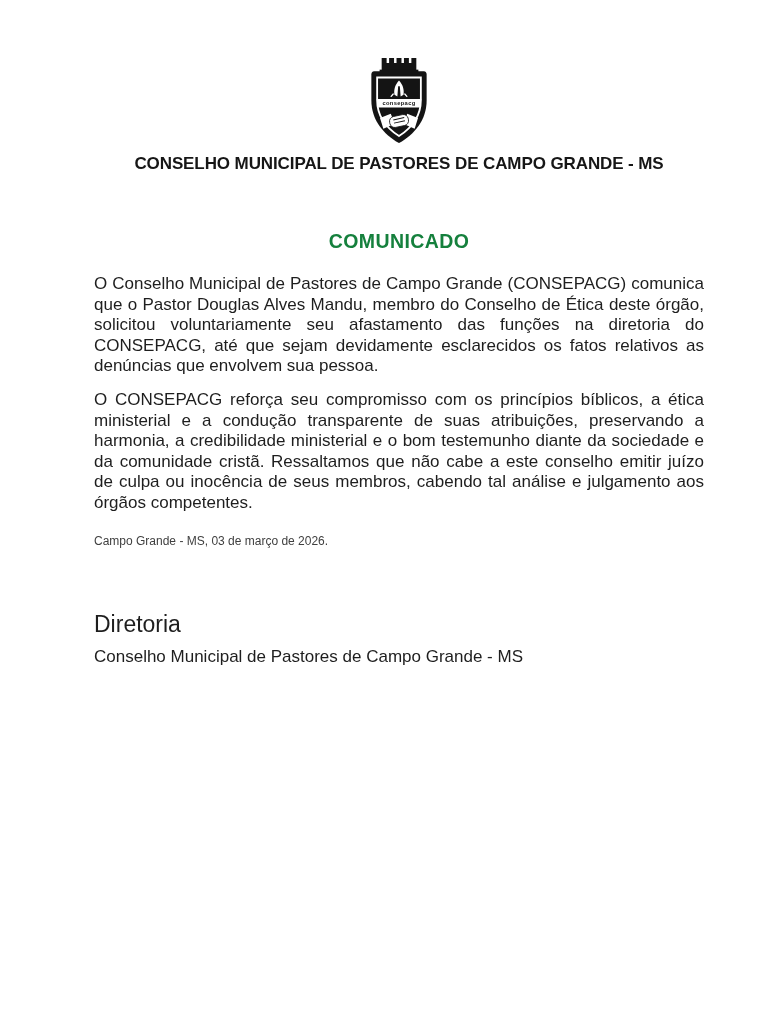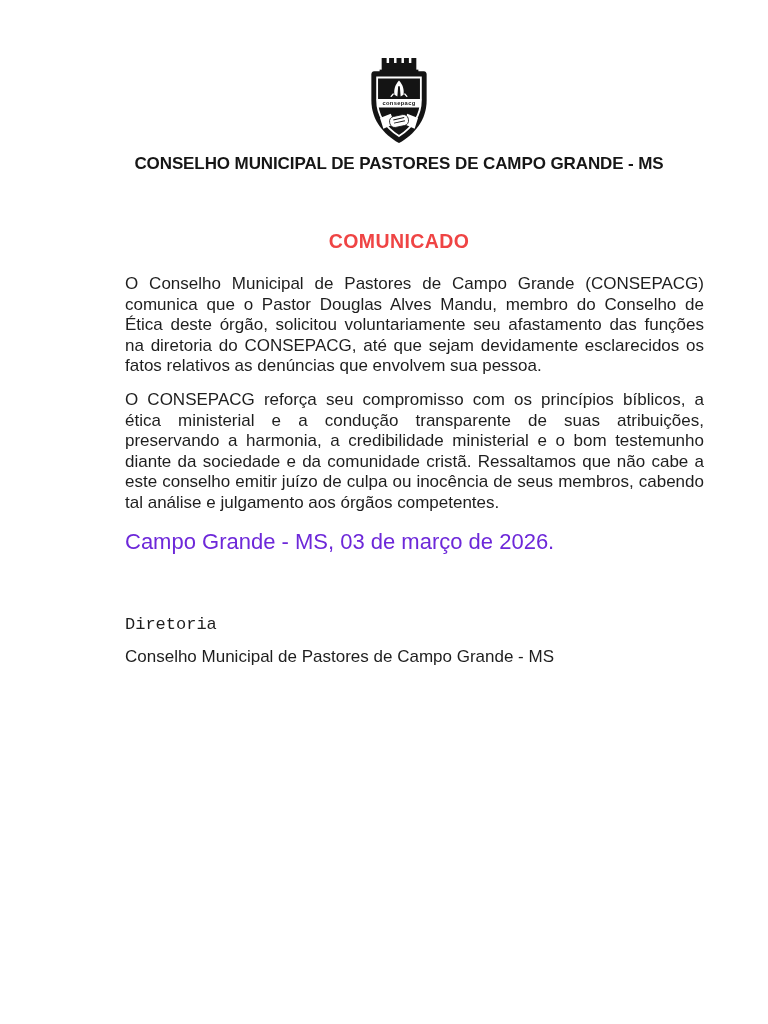--- a/index.html
+++ b/index.html
@@ -39,45 +39,43 @@
     letter-spacing: -0.1px;
     white-space: nowrap;
     color: #161616;
   }
   .doc-title {
     margin: 56px 0 0 0;
     text-align: center;
     font-size: 19.5px;
     font-weight: 700;
     letter-spacing: 0.4px;
-    color: #ef4444;
+    color: #15803d;
   }
   .bodytext {
     margin-top: 21px;
-    margin-left: 31px;
   }
   .para {
     margin: 0 0 13px 0;
     font-size: 17px;
     line-height: 20.6px;
     text-align: justify;
     color: #1e1e1e;
   }
   .dateline {
     margin-top: 17px;
-    font-size: 22px;
+    font-size: 12px;
     line-height: 21px;
-    color: #6d28d9;
+    color: #404040;
   }
   .sig-role {
     margin-top: 62px;
-    font-size: 17px;
+    font-size: 23px;
     line-height: 21px;
     color: #1e1e1e;
-    font-family: Liberation Mono, monospace;
   }
   .sig-org {
     margin-top: 11px;
     font-size: 17px;
     line-height: 21px;
     color: #1e1e1e;
   }
   .logo-band-text {
     font-family: "Liberation Sans", sans-serif;
     font-size: 7px;

